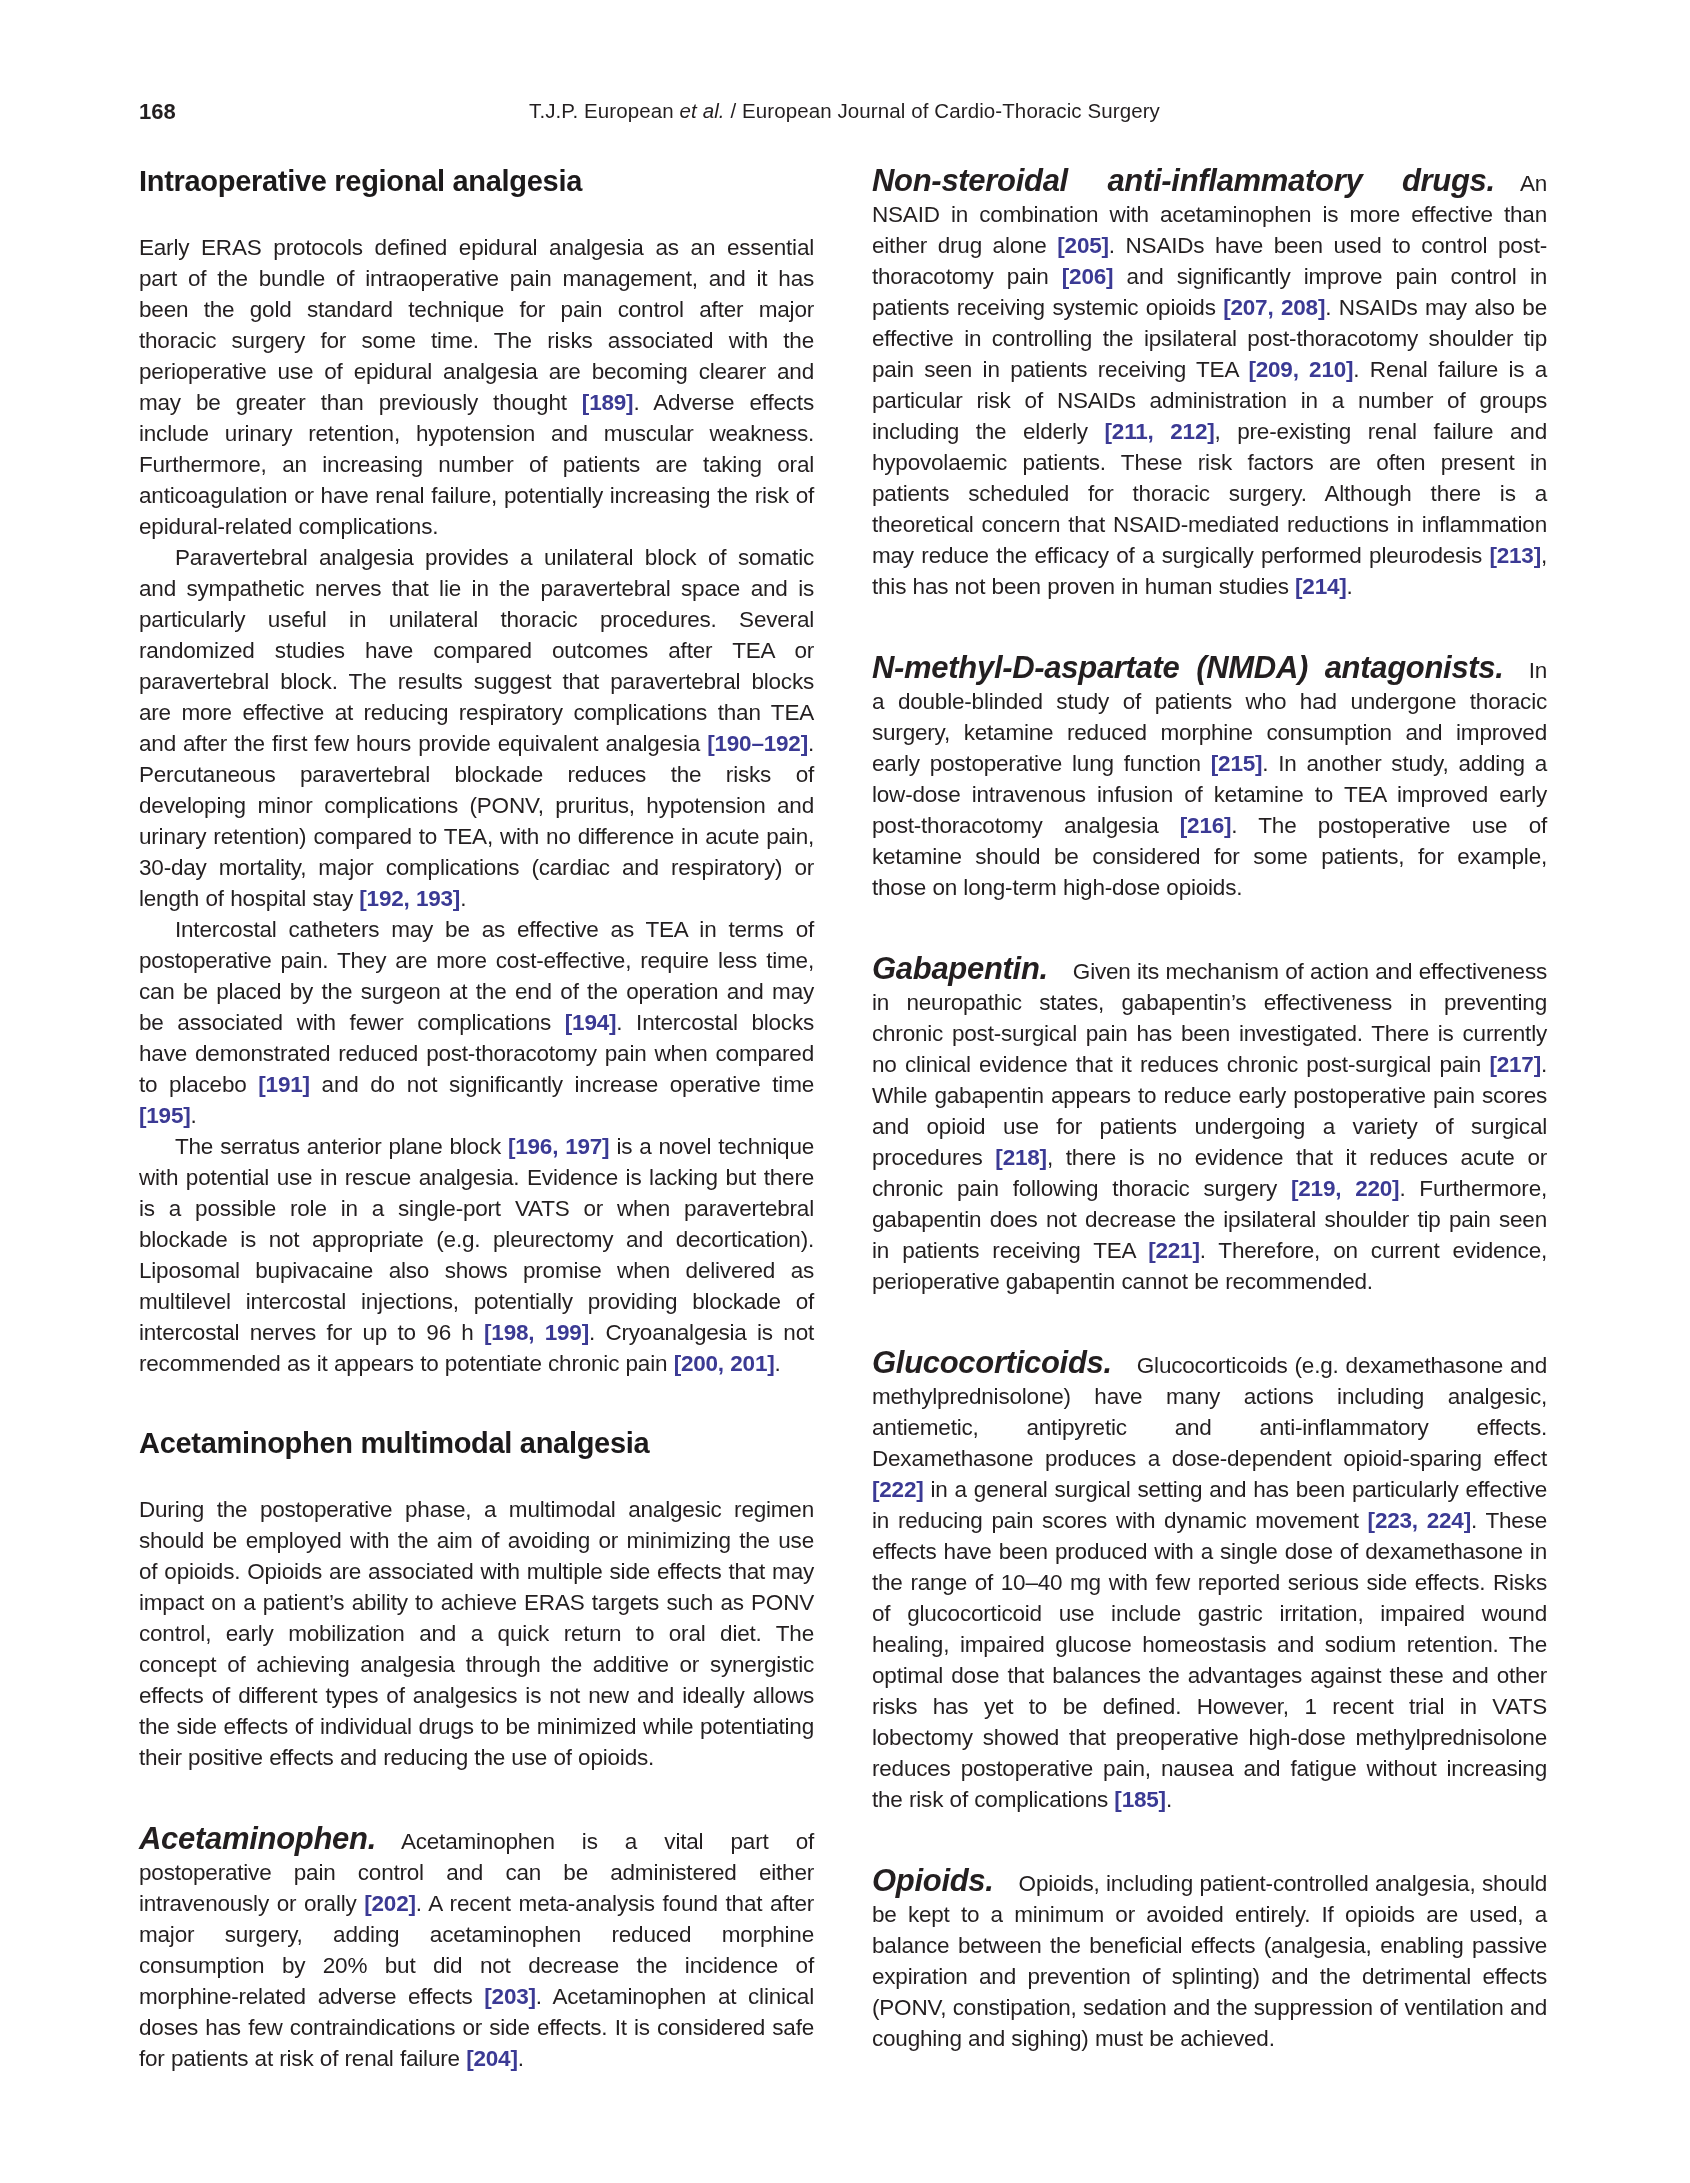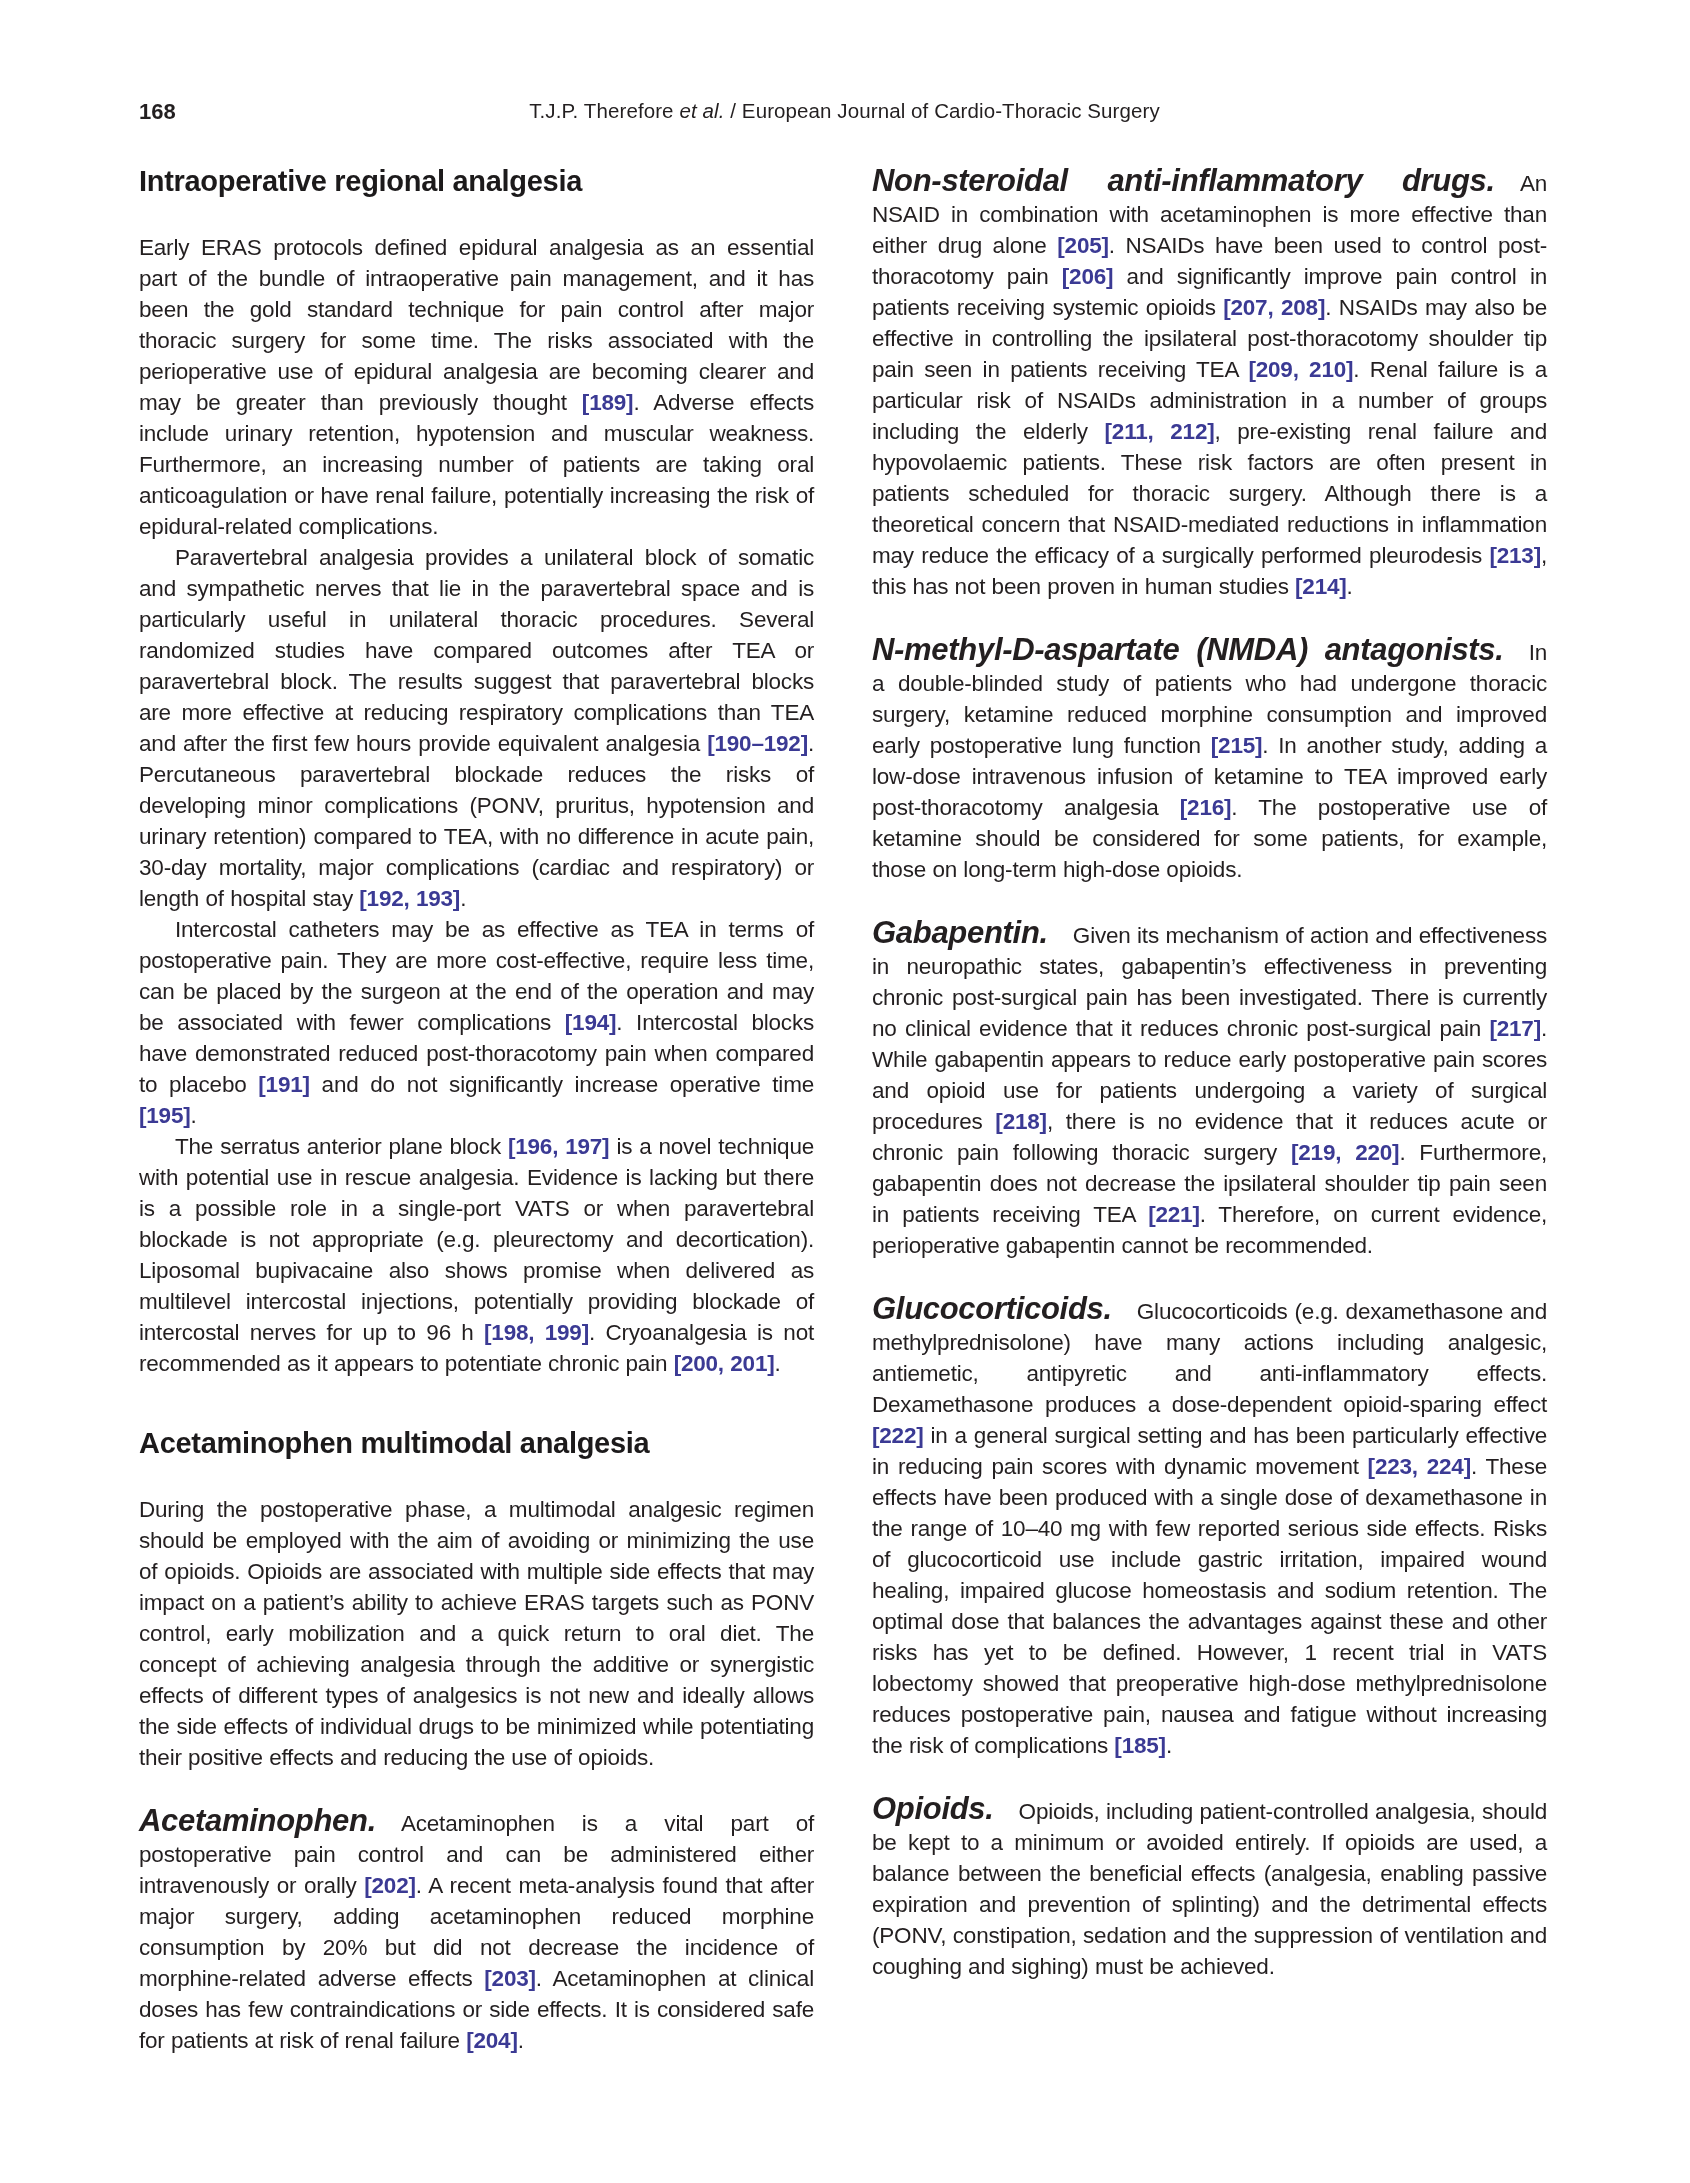--- a/index.html
+++ b/index.html
@@ -55,38 +55,38 @@
   .col > :first-child { margin-top: 0 !important; }
   p.body {
     margin: 0;
     font-size: 22.5px;
     line-height: 31px;
     text-align: justify;
     letter-spacing: -0.2px;
     word-spacing: 0.3px;
   }
   p.indent { text-indent: 36px; }
-  p.runin-sec { margin-top: 32px; }
+  p.runin-sec { margin-top: 50px; }
   .runin-head {
     font-weight: bold;
     font-style: italic;
     font-size: 31px;
     letter-spacing: -0.3px;
     margin-right: 25px;
   }
   .cite { color: var(--cite, #3b3a94); font-weight: bold; }
 </style>
 </head>
 <body>
 
 <div class="page">
 
   <header class="page-header">
     <span class="page-number">168</span>
-    <div class="running-head"><span>T.J.P. Therefore </span><i>et al.</i><span> / European Journal of Cardio-Thoracic Surgery</span></div>
+    <div class="running-head"><span>T.J.P. European </span><i>et al.</i><span> / European Journal of Cardio-Thoracic Surgery</span></div>
   </header>
 
   <div class="columns">
 
     <div class="col">
       <h2 class="section">Intraoperative regional analgesia</h2>
       <p class="body rich">Early ERAS protocols defined epidural analgesia as an essential part of the bundle of intraoperative pain management, and it has been the gold standard technique for pain control after major thoracic surgery for some time. The risks associated with the perioperative use of epidural analgesia are becoming clearer and may be greater than previously thought <span class="cite">[189]</span>. Adverse effects include urinary retention, hypotension and muscular weakness. Furthermore, an increasing number of patients are taking oral anticoagulation or have renal failure, potentially increasing the risk of epidural-related complications.</p>
       <p class="body rich indent">Paravertebral analgesia provides a unilateral block of somatic and sympathetic nerves that lie in the paravertebral space and is particularly useful in unilateral thoracic procedures. Several randomized studies have compared outcomes after TEA or paravertebral block. The results suggest that paravertebral blocks are more effective at reducing respiratory complications than TEA and after the first few hours provide equivalent analgesia <span class="cite">[190–192]</span>. Percutaneous paravertebral blockade reduces the risks of developing minor complications (PONV, pruritus, hypotension and urinary retention) compared to TEA, with no difference in acute pain, 30-day mortality, major complications (cardiac and respiratory) or length of hospital stay <span class="cite">[192, 193]</span>.</p>
       <p class="body rich indent">Intercostal catheters may be as effective as TEA in terms of postoperative pain. They are more cost-effective, require less time, can be placed by the surgeon at the end of the operation and may be associated with fewer complications <span class="cite">[194]</span>. Intercostal blocks have demonstrated reduced post-thoracotomy pain when compared to placebo <span class="cite">[191]</span> and do not significantly increase operative time <span class="cite">[195]</span>.</p>
       <p class="body rich indent">The serratus anterior plane block <span class="cite">[196, 197]</span> is a novel technique with potential use in rescue analgesia. Evidence is lacking but there is a possible role in a single-port VATS or when paravertebral blockade is not appropriate (e.g. pleurectomy and decortication). Liposomal bupivacaine also shows promise when delivered as multilevel intercostal injections, potentially providing blockade of intercostal nerves for up to 96 h <span class="cite">[198, 199]</span>. Cryoanalgesia is not recommended as it appears to potentiate chronic pain <span class="cite">[200, 201]</span>.</p>

